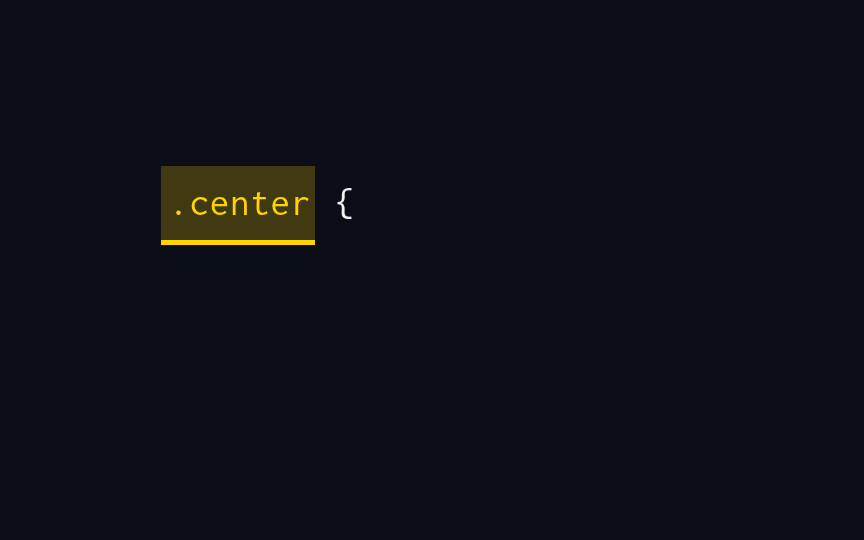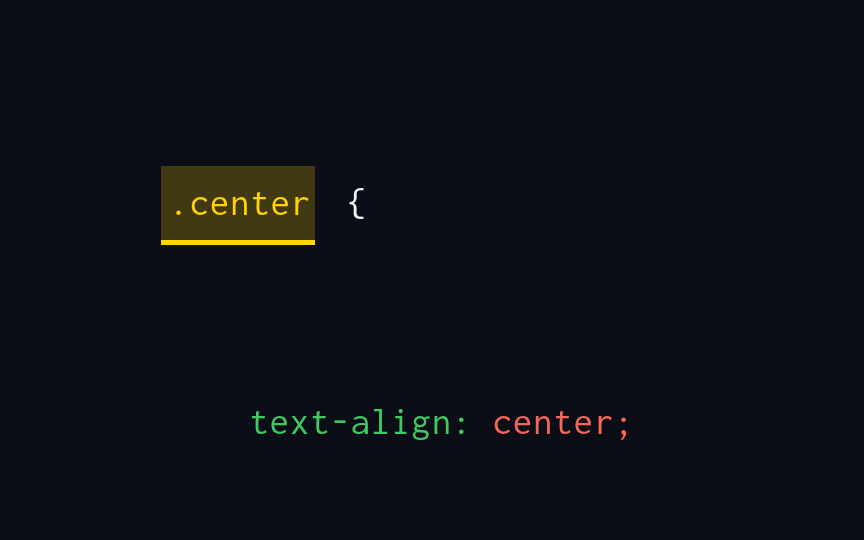--- a/index.html
+++ b/index.html
@@ -21,21 +21,21 @@
     .line {
       display: block;
       white-space: pre;
     }
     .selector {
       color: #ffd400;
       background-color: rgba(255, 212, 0, 0.22);
       padding: 1px 4px 3px 8px;
       display: inline-block;
       border-bottom: 5px solid #ffd400;
-      margin-right: 12px;
+      margin-right: 0;
     }
     .brace {
       color: #f1f1ef;
     }
     .prop {
       color: #40c95e;
     }
     .value {
       color: #f96656;
     }
@@ -47,19 +47,16 @@
     }
   </style>
 </head>
 <body>
 
 <div class="code-block">
   <div class="line">
     <span class="selector">.center</span><span> </span><span class="brace">{</span>
   </div>
   <div class="line indent">
-    <span class="prop">text-align</span><span class="prop">:</span><span> </span><span class="value">center</span><span class="punct-red">;</span>
-  </div>
-  <div class="line indent">
     
   </div>
 
 </div>
 
 </body></html>

